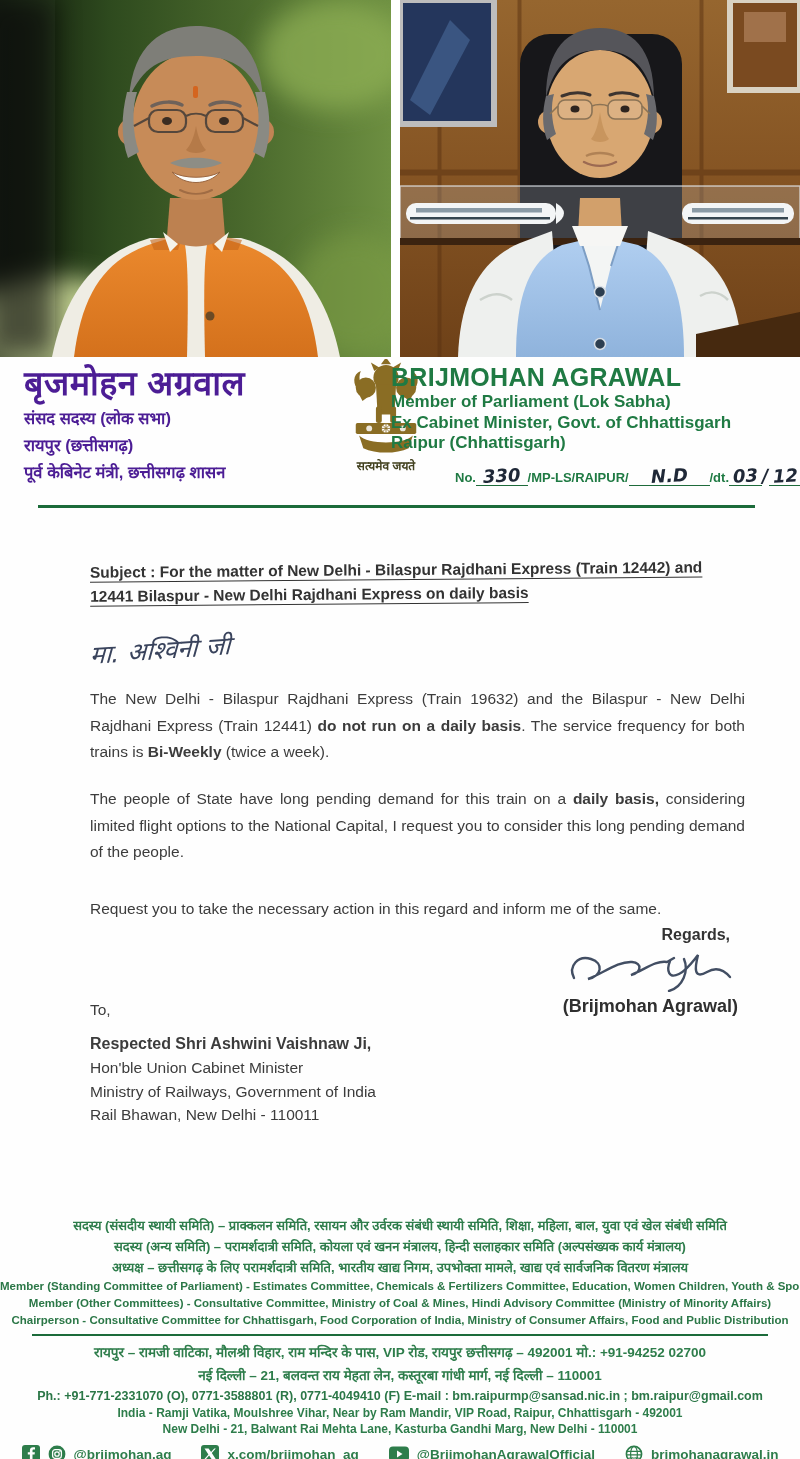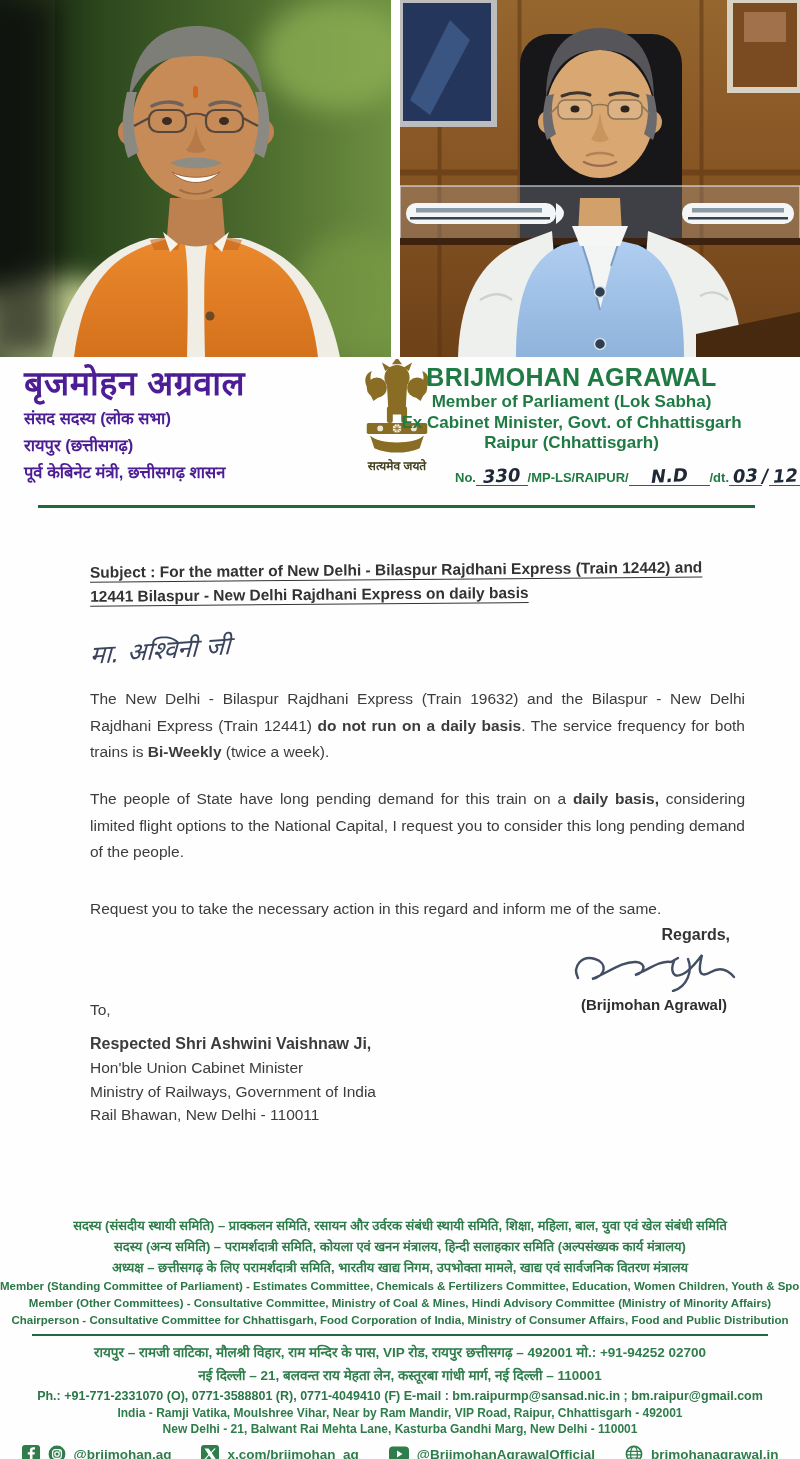--- a/index.html
+++ b/index.html
@@ -12,23 +12,23 @@
   .photo-left { width:391px; height:357px; }
   .photo-gap { width:9px; background:#fff; }
   .photo-right { width:400px; height:357px; }
   .photos svg { display:block; }
 
   
   .letterhead { position:relative; height:148px; }
   .lh-left { position:absolute; left:24px; top:8px; color:#4c1d95; }
   .lh-name-hi { font-size:34px; font-weight:bold; line-height:1.1; letter-spacing:.5px; }
   .lh-left-line { font-size:16.5px; font-weight:600; margin-top:6px; line-height:1.25; }
-  .lh-emblem { position:absolute; left:349px; top:2px; width:96px; text-align:center; }
+  .lh-emblem { position:absolute; left:338px; top:2px; width:96px; text-align:center; }
   .lh-motto { font-size:12px; font-weight:bold; color:#42411f; margin-top:-2px; }
-  .lh-right { position:absolute; right:56px; top:6px; width:345px; text-align:center; color:#1f7a43; }
+  .lh-right { position:absolute; right:64px; top:6px; width:345px; text-align:left; color:#1f7a43; }
   .lh-name-en { font-size:25px; font-weight:bold; letter-spacing:.3px; }
   .lh-right-line { font-size:17px; font-weight:bold; line-height:1.22; }
   .ref-line { position:absolute; left:455px; top:108px; width:345px; white-space:nowrap;
               font-size:13px; font-weight:bold; color:#1f7a43; }
   .hand { font-family:"DejaVu Sans",sans-serif; font-style:italic; font-weight:bold;
           color:#1f2837; font-size:18px; display:inline-block; transform:rotate(-3deg); }
   .hand-slot { display:inline-block; border-bottom:1.6px solid #1e6b3b; padding:0 7px; line-height:1; }
   .hand-slot.small { padding:0 4px; }
   .divider { margin:0 45px 0 38px; border-top:3px solid #1c6b3a; }
 
@@ -37,21 +37,21 @@
   .subject { font-weight:bold; text-decoration:underline; text-underline-offset:3.5px;
              width:640px; line-height:1.55; transform:rotate(-0.5deg); color:#333; }
   .hw-note { margin-top:26px; font-family:"DejaVu Sans",sans-serif; font-size:25px; color:#39435c;
              transform:rotate(-4deg) skewX(-6deg); display:inline-block; font-style:italic; }
   .para { margin-top:20px; width:655px; text-align:justify; line-height:1.72; }
   .para.p3 { margin-top:30px; text-align:left; }
   .b { font-weight:bold; }
   .regards-block { position:absolute; right:62px; top:418px; text-align:center; }
   .regards { font-weight:bold; font-size:16px; color:#333; text-align:right; padding-right:8px; }
   .signature { margin:2px 0 0 0; }
-  .signatory { font-weight:bold; font-size:15px; color:#2f2f2f; }
+  .signatory { font-weight:bold; font-size:18px; color:#2f2f2f; }
   .to-block { position:absolute; left:90px; top:490px; line-height:1.5; }
   .to-label { font-size:15.5px; }
   .recipient-name { font-weight:bold; font-size:16px; margin-top:11px; }
   .recipient-line { font-size:15.5px; }
 
   
   .footer { text-align:center; color:#2e7d4b; padding-top:10px; }
   .f-hindi { font-size:13px; font-weight:600; line-height:21px; white-space:nowrap; }
   .f-eng { font-size:11.5px; font-weight:bold; line-height:17px; white-space:nowrap; color:#2b7747; }
   .f-divider { margin:5px 32px; border-top:2.5px solid #1c6b3a; }

